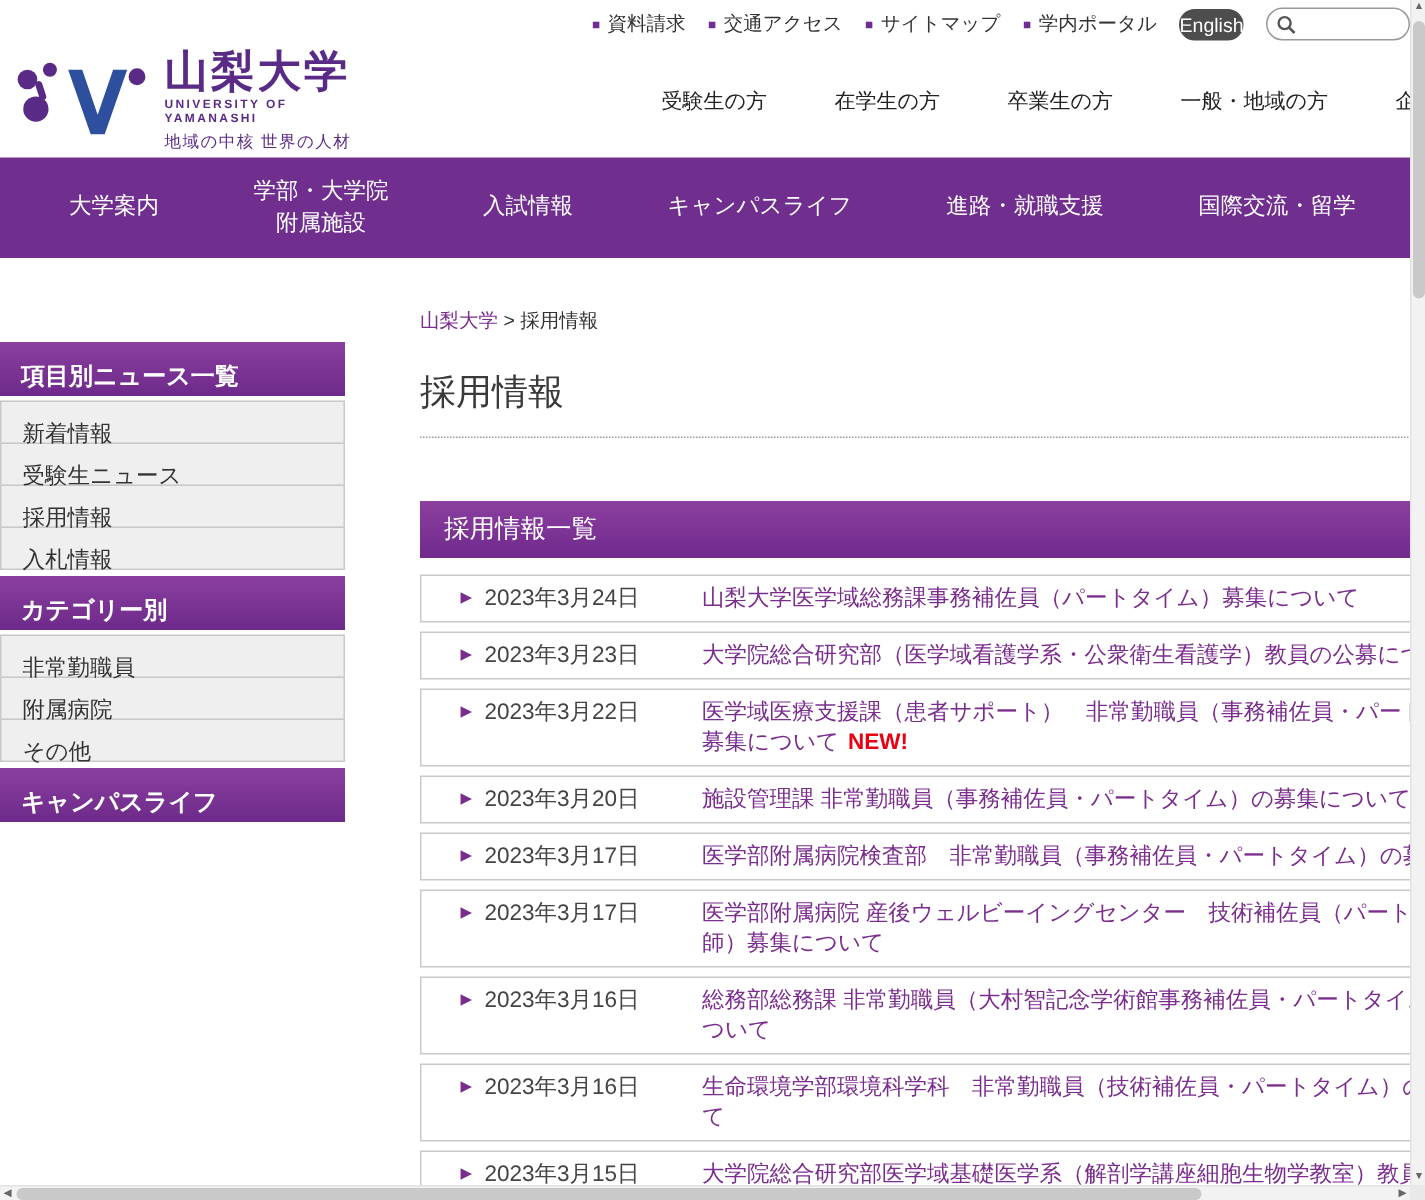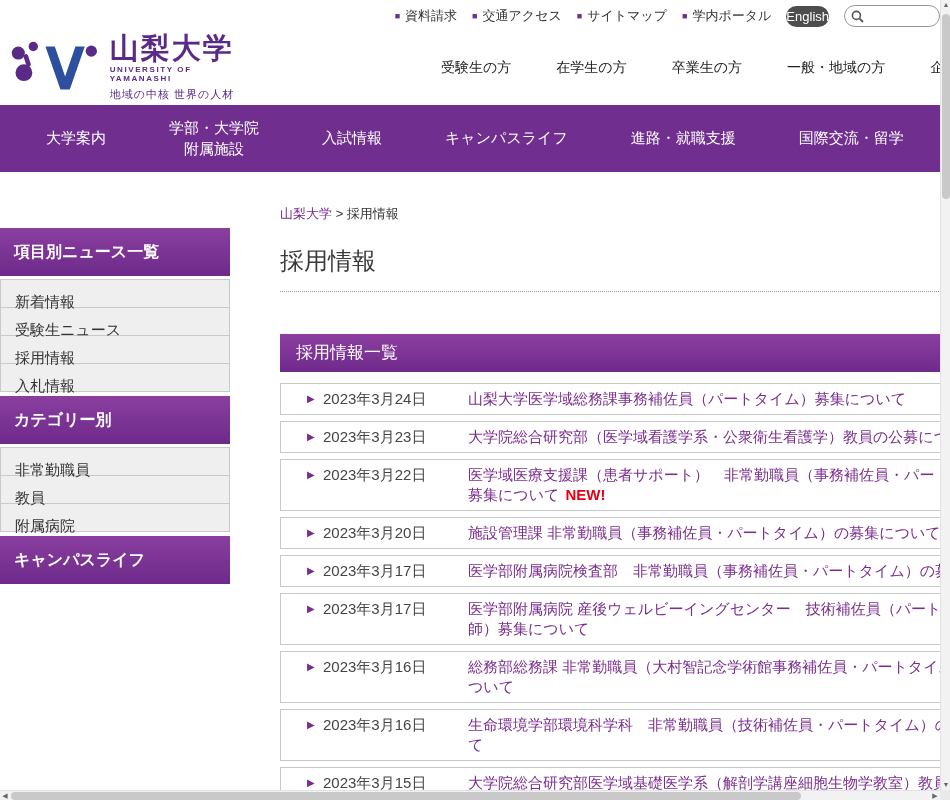--- a/index.html
+++ b/index.html
@@ -25,21 +25,21 @@
   .audience { display:flex; gap:45px; margin-left:193px; font-size:14px; color:#222; white-space:nowrap; }
   .audience .aud { cursor:pointer;text-align:right; }
 
   
   .mainnav { background:#702f8f; height:67px; display:flex; align-items:center; padding-left:46px; gap:63px; width:1045px; }
   .mainnav .navitem { color:#fff; font-size:15px; text-align:center; white-space:pre-line; line-height:1.35; cursor:pointer; }
 
   
   .content { display:flex; align-items:flex-start; }
   .sidebar { width:230px; margin-top:56px; flex:0 0 230px; }
-  .sb-header { height:48px; line-height:48px; padding-left:14px; color:#fff; font-size:16px; font-weight:bold;
+  .sb-header { height:36px; line-height:48px; padding-left:14px; color:#fff; font-size:16px; font-weight:bold;
     background:linear-gradient(#8a3f9f,#6d2a8a); }
   .sb-section + .sb-section { margin-top:4px; }
   .sb-item { height:29px; line-height:43px; padding-left:14px; font-size:15px; color:#333; background:#efefef;
     border:1px solid #c9c9c9; margin-top:-1px; cursor:pointer; }
   .sb-item.first { margin-top:3px; }
 
   .main { width:765px; margin-left:50px; padding-top:33px; }
   .breadcrumb { font-size:13px; color:#333; }
   .breadcrumb .home { color:#7a2d8d; cursor:pointer; }
   .page-title { font-size:24px; color:#3a3a3a; font-weight:normal; margin-top:22px; padding-bottom:14px; border-bottom:1px dotted #999; }
@@ -138,22 +138,22 @@
         <div class="sb-section">
           <div class="sb-header">項目別ニュース一覧</div>
           <div class="sb-item first">新着情報</div>
           <div class="sb-item">受験生ニュース</div>
           <div class="sb-item">採用情報</div>
           <div class="sb-item">入札情報</div>
         </div>
         <div class="sb-section">
           <div class="sb-header">カテゴリー別</div>
           <div class="sb-item first">非常勤職員</div>
-          <div class="sb-item">教員</div>
           <div class="sb-item">附属病院</div>
+          <div class="sb-item">その他</div>
         </div>
         <div class="sb-section">
           <div class="sb-header">キャンパスライフ</div>
         </div>
       </div>
 
       <div class="main">
         <div class="breadcrumb">
           <span class="home">山梨大学</span>
           <span>&gt;</span>

